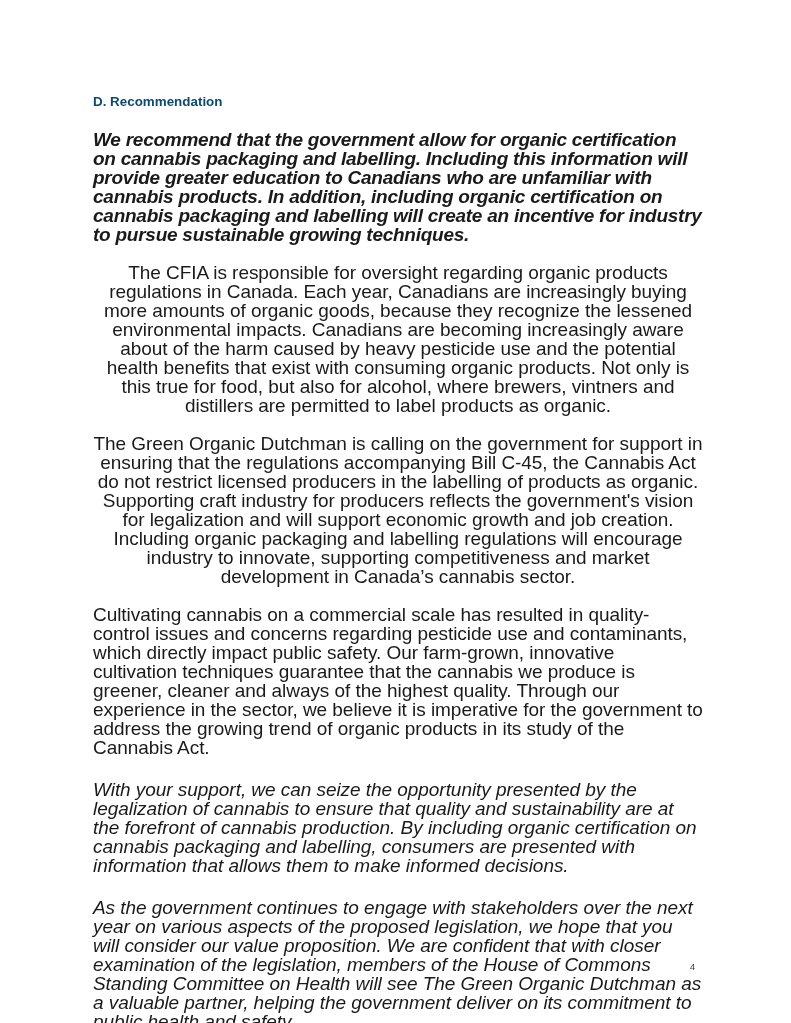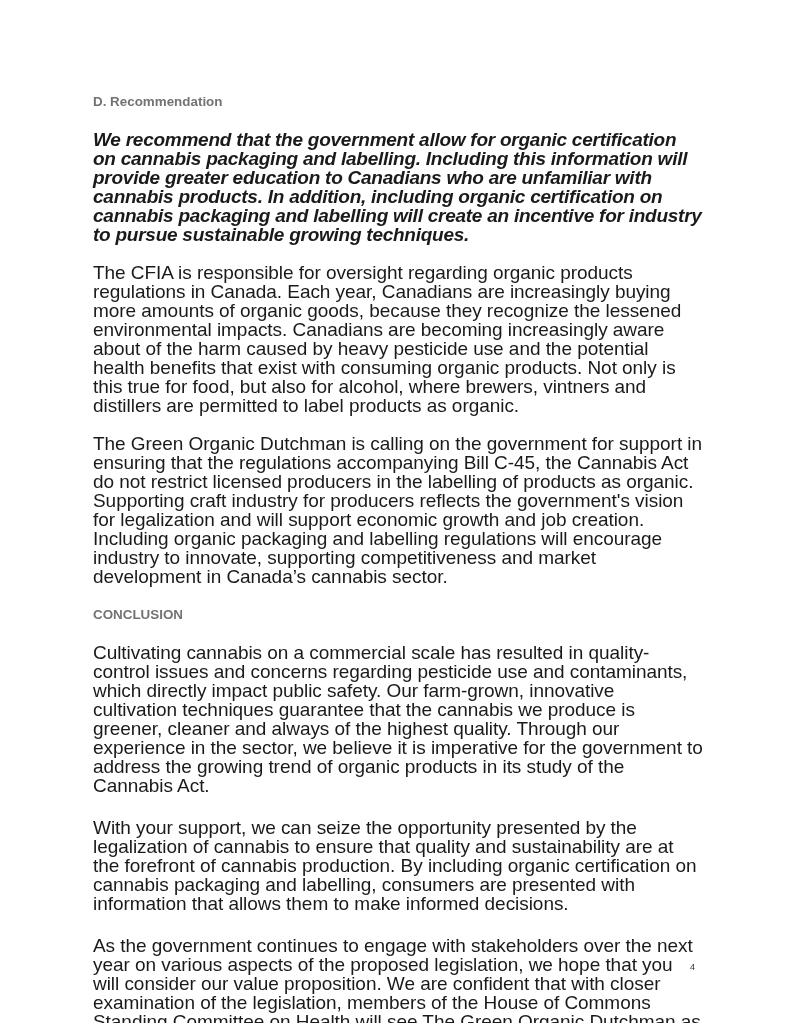--- a/index.html
+++ b/index.html
@@ -23,41 +23,41 @@
       height: 1023px;
       background: #ffffff;
     }
     .content {
       position: absolute;
       left: 93px;
       top: 92px;
       width: 610px;
     }
     .heading {
-      color: #737373;
+      color: #0c4a6e;
       font-weight: bold;
       font-size: 13.4px;
       line-height: 19px;
       margin: 0;
       letter-spacing: 0;
     }
     .para {
       font-size: 19px;
       line-height: 19px;
       margin: 0;
       letter-spacing: -0.05px;
     }
     .para.bold-italic {
       font-weight: bold;
       font-style: italic;
       letter-spacing: -0.25px;
     }
     .gap-heading { margin-top: 19px; }
-    .gap-para { margin-top: 19px; }
-    .gap-para-lg { margin-top: 23px; }
+    .gap-para { margin-top: 19px; text-align: center; }
+    .gap-para-lg { margin-top: 23px; font-style: italic; }
     .page-number {
       position: absolute;
       left: 690px;
       top: 962px;
       font-size: 9px;
       color: #333333;
     }
   </style>
 </head>
 <body>
@@ -66,21 +66,20 @@
   <div class="content">
 
     <h2 class="heading">D. Recommendation</h2>
 
     <p class="para bold-italic gap-heading">We recommend that the government allow for organic certification on cannabis packaging and labelling. Including this information will provide greater education to Canadians who are unfamiliar with cannabis products. In addition, including organic certification on cannabis packaging and labelling will create an incentive for industry to pursue sustainable growing techniques.</p>
 
     <p class="para gap-para">The CFIA is responsible for oversight regarding organic products regulations in Canada. Each year, Canadians are increasingly buying more amounts of organic goods, because they recognize the lessened environmental impacts. Canadians are becoming increasingly aware about of the harm caused by heavy pesticide use and the potential health benefits that exist with consuming organic products. Not only is this true for food, but also for alcohol, where brewers, vintners and distillers are permitted to label products as organic.</p>
 
     <p class="para gap-para">The Green Organic Dutchman is calling on the government for support in ensuring that the regulations accompanying Bill C-45, the Cannabis Act do not restrict licensed producers in the labelling of products as organic. Supporting craft industry for producers reflects the government's vision for legalization and will support economic growth and job creation. Including organic packaging and labelling regulations will encourage industry to innovate, supporting competitiveness and market development in Canada’s cannabis sector.</p>
 
-    <h2 class="heading gap-heading">CONCLUSION</h2>
 
     <p class="para gap-heading">Cultivating cannabis on a commercial scale has resulted in quality-control issues and concerns regarding pesticide use and contaminants, which directly impact public safety. Our farm-grown, innovative cultivation techniques guarantee that the cannabis we produce is greener, cleaner and always of the highest quality. Through our experience in the sector, we believe it is imperative for the government to address the growing trend of organic products in its study of the Cannabis Act.</p>
 
     <p class="para gap-para-lg">With your support, we can seize the opportunity presented by the legalization of cannabis to ensure that quality and sustainability are at the forefront of cannabis production. By including organic certification on cannabis packaging and labelling, consumers are presented with information that allows them to make informed decisions.</p>
 
     <p class="para gap-para-lg">As the government continues to engage with stakeholders over the next year on various aspects of the proposed legislation, we hope that you will consider our value proposition. We are confident that with closer examination of the legislation, members of the House of Commons Standing Committee on Health will see The Green Organic Dutchman as a valuable partner, helping the government deliver on its commitment to public health and safety.</p>
 
   </div>
 
   <div class="page-number">4</div>

